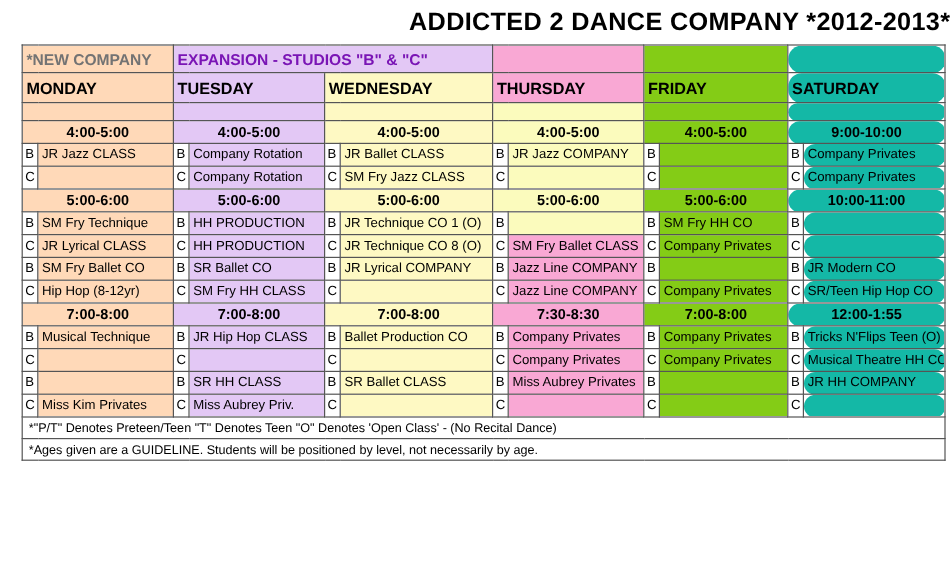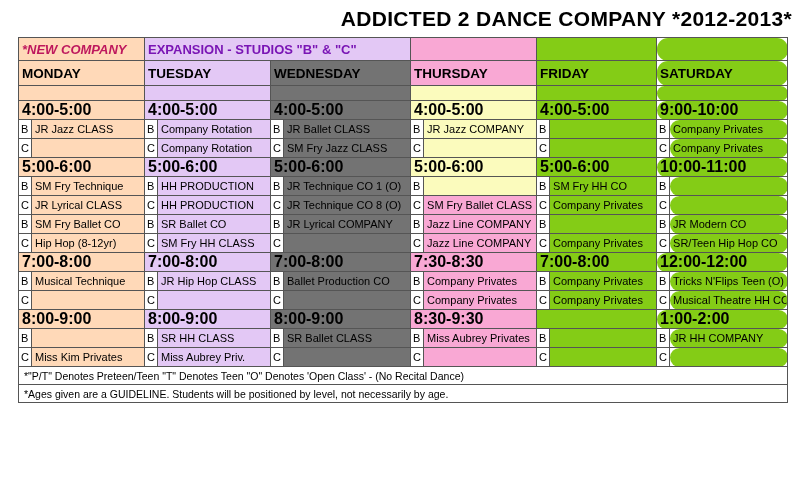--- a/index.html
+++ b/index.html
@@ -43,39 +43,40 @@
     font-size:13px;
     height:22px;
   }
   .dayhdr{
     font-weight:bold;
     font-size:13.5px;
     height:24px;
   }
   .time{
     font-weight:bold;
-    font-size:16px;
+    font-size:12px;
+    text-align:center;
   }
   .blank{height:14px;}
   .note{
     font-size:10.5px;
     height:17px;
     text-align:left;
     padding-left:5px;
   }
   
   .mon{background:#ffd9b8;}
   .tue{background:#e3c8f5;}
-  .wed{background:#737373;}
+  .wed{background:#fef9c3;}
   .thu{background:#f9a8d4;}
   .fri{background:#84cc16;}
-  .sat{background:#84cc16;border-radius:11px;}
+  .sat{background:#14b8a6;border-radius:11px;}
   .yel{background:#fbfbbd;}
   .white{background:#ffffff;}
-  .pinktxt{color:#be185d;font-style:italic;}
+  .pinktxt{color:#737373;}
   .purpletxt{color:#7a15b5;}
 </style>
 </head>
 <body>
 
 <div id="title">ADDICTED 2 DANCE COMPANY *2012-2013*</div>
 
 <table>
   <colgroup>
     <col style="width:13px">
@@ -221,21 +222,21 @@
     <td class="lvl white">C</td>
     <td class="cls sat">SR/Teen Hip Hop CO</td>
   </tr>
 
   <tr>
     <td class="time mon" colspan="2">7:00-8:00</td>
     <td class="time tue" colspan="2">7:00-8:00</td>
     <td class="time wed" colspan="2">7:00-8:00</td>
     <td class="time thu" colspan="2">7:30-8:30</td>
     <td class="time fri" colspan="2">7:00-8:00</td>
-    <td class="time sat" colspan="2">12:00-12:00</td>
+    <td class="time sat" colspan="2">12:00-1:55</td>
   </tr>
   <tr>
     <td class="lvl white">B</td>
     <td class="cls mon">Musical Technique</td>
     <td class="lvl white">B</td>
     <td class="cls tue">JR Hip Hop CLASS</td>
     <td class="lvl white">B</td>
     <td class="cls wed">Ballet Production CO</td>
     <td class="lvl white">B</td>
     <td class="cls thu">Company Privates</td>
@@ -252,28 +253,20 @@
     <td class="lvl white">C</td>
     <td class="cls wed"></td>
     <td class="lvl white">C</td>
     <td class="cls thu">Company Privates</td>
     <td class="lvl white">C</td>
     <td class="cls fri">Company Privates</td>
     <td class="lvl white">C</td>
     <td class="cls sat">Musical Theatre HH CO</td>
   </tr>
 
-  <tr>
-    <td class="time mon" colspan="2">8:00-9:00</td>
-    <td class="time tue" colspan="2">8:00-9:00</td>
-    <td class="time wed" colspan="2">8:00-9:00</td>
-    <td class="time thu" colspan="2">8:30-9:30</td>
-    <td class="time fri" colspan="2"></td>
-    <td class="time sat" colspan="2">1:00-2:00</td>
-  </tr>
   <tr>
     <td class="lvl white">B</td>
     <td class="cls mon"></td>
     <td class="lvl white">B</td>
     <td class="cls tue">SR HH CLASS</td>
     <td class="lvl white">B</td>
     <td class="cls wed">SR Ballet CLASS</td>
     <td class="lvl white">B</td>
     <td class="cls thu">Miss Aubrey Privates</td>
     <td class="lvl white">B</td>

